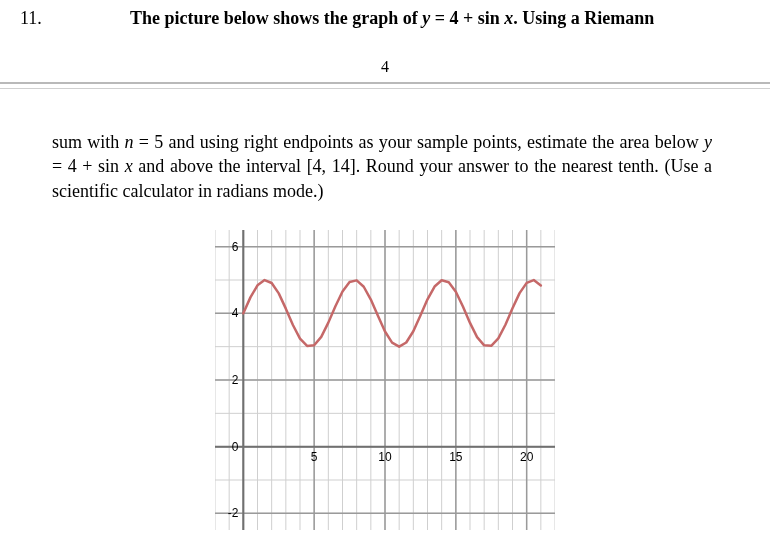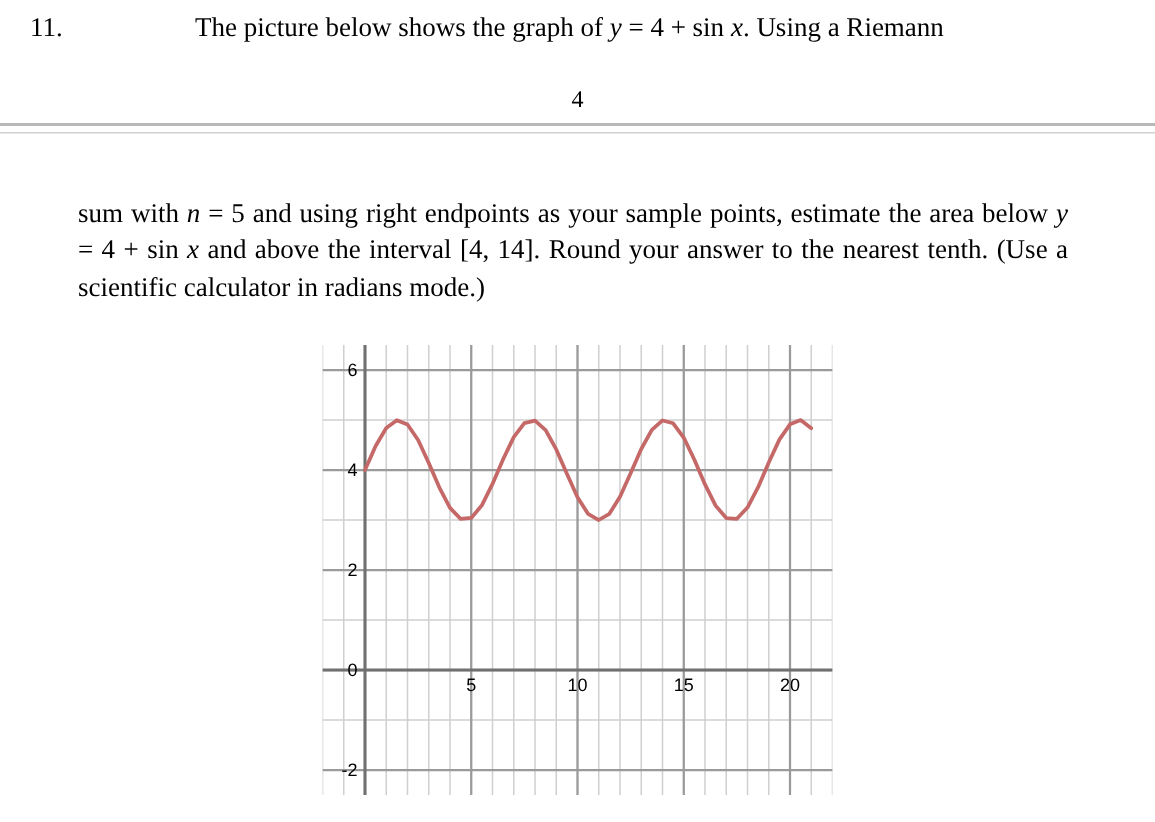--- a/index.html
+++ b/index.html
@@ -28,20 +28,21 @@
     left: 0;
     top: 0;
     font-size: 18px;
   }
   .intro {
     position: absolute;
     left: 110px;
     top: 0;
     font-size: 18px;
     white-space: nowrap;
+    font-weight: bold;
   }
   .page-number {
     position: absolute;
     top: 58px;
     left: 0;
     right: 0;
     text-align: center;
     font-size: 16px;
   }
   .hr-top, .hr-bottom {

